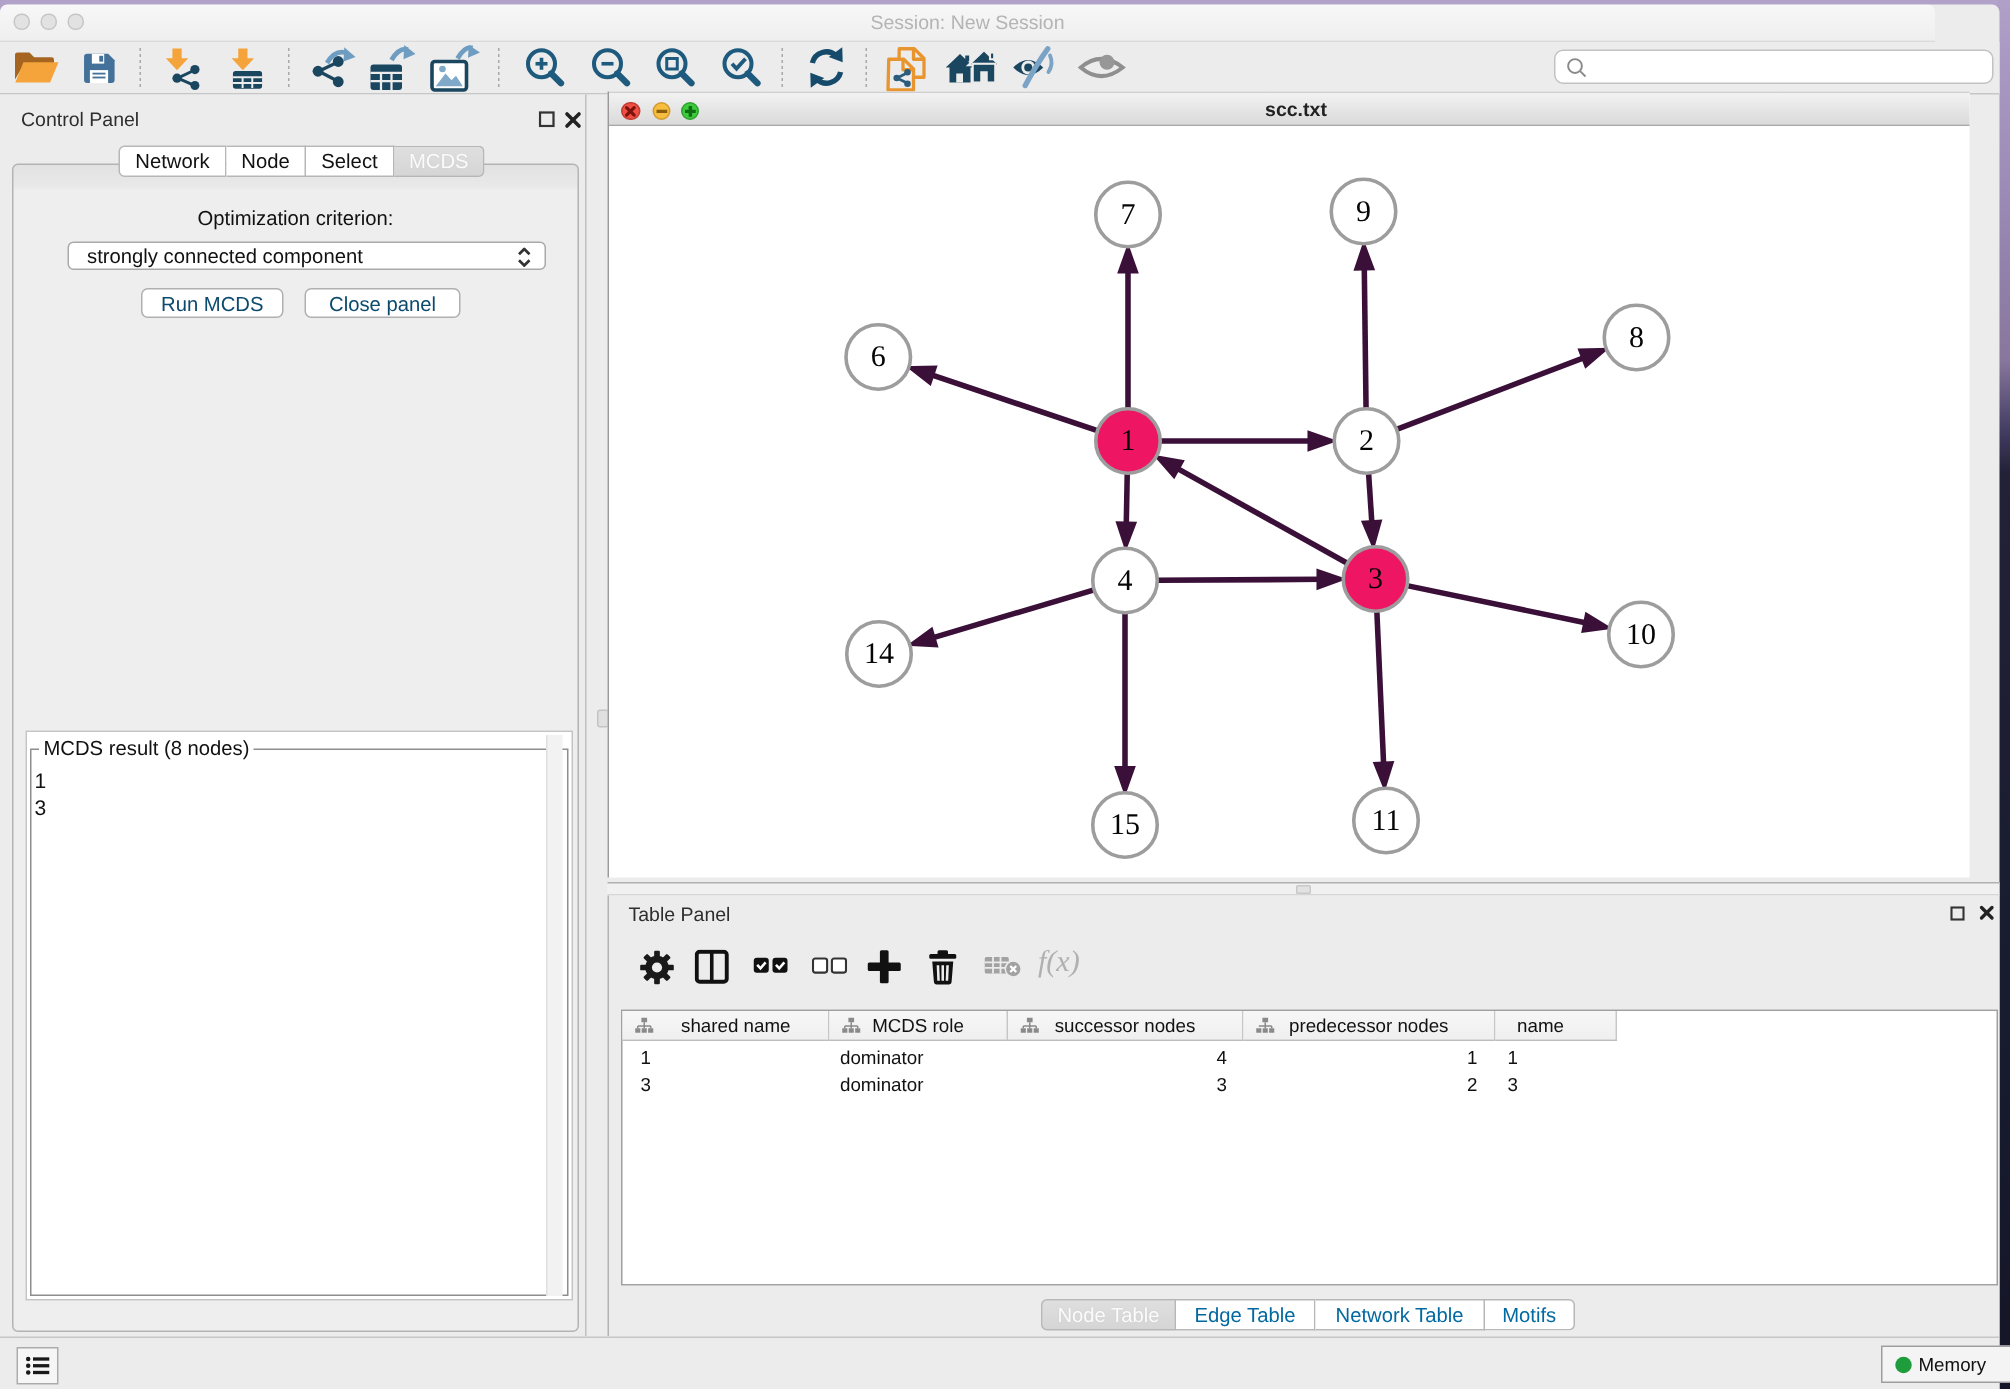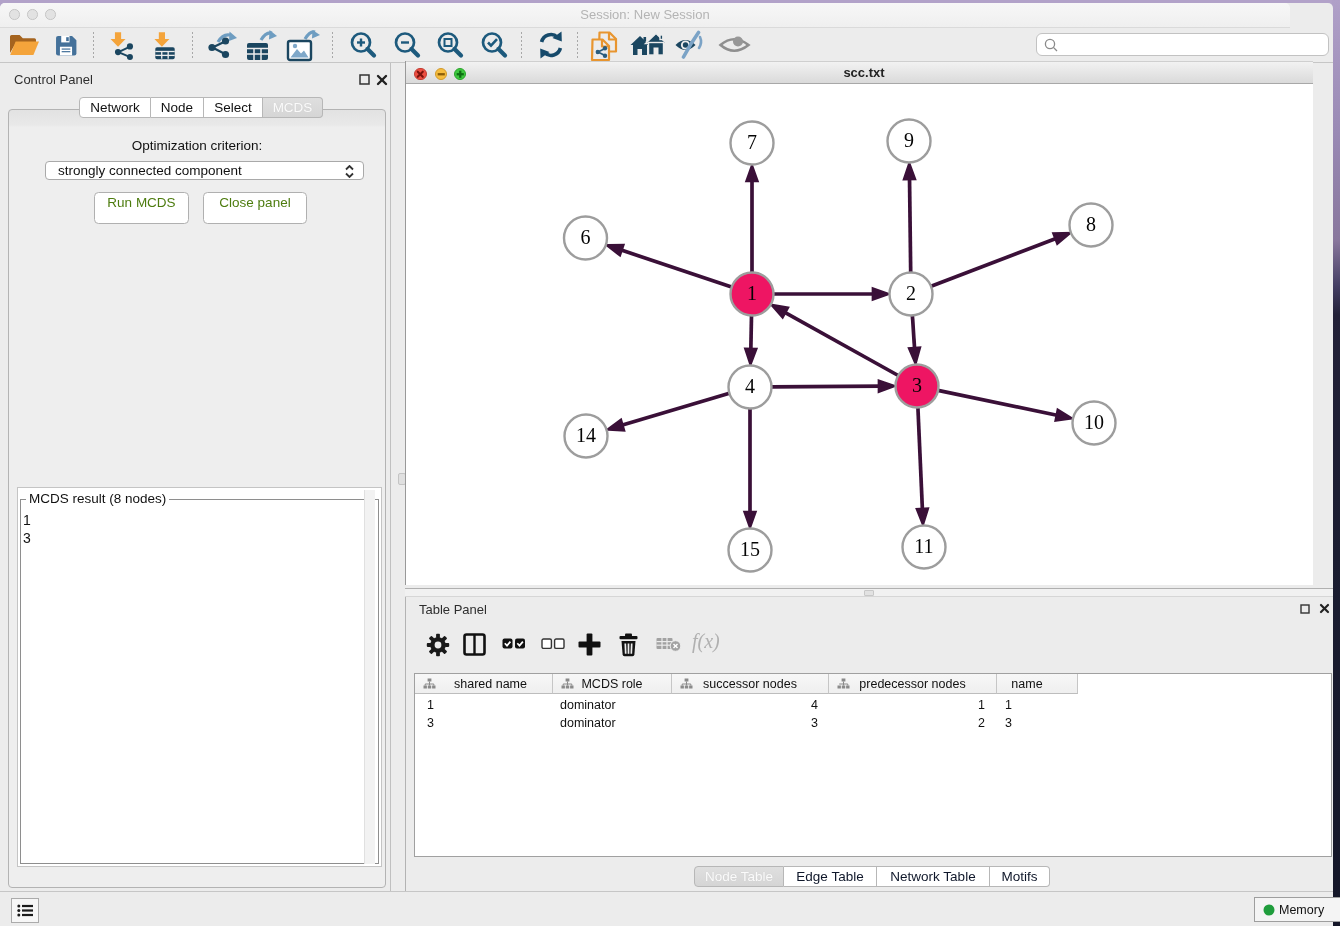--- a/index.html
+++ b/index.html
@@ -167,21 +167,21 @@
         </svg>
       </div>
 </div>
 <style>
 #cp{left:0;top:60px;width:391px;height:828px;background:#ececec;border-right:1px solid #c0c0c0}
 .hdrtxt{position:absolute;font-size:13px;color:#2e2e2e}
 .tab{position:absolute;z-index:5;top:34px;height:21px;background:#fff;border:1px solid #b7b7b7;border-left:none;font-size:13.5px;color:#111;text-align:center;line-height:20px}
 .tabsel{background:linear-gradient(#dedede,#d6d6d6);color:#fafafa;text-shadow:0 1px 1px #b5b5b5}
 #tabpanel{position:absolute;left:8px;top:46px;width:378px;height:779px;border:1px solid #b3b3b3;border-radius:4px;background:linear-gradient(#e2e2e2 0,#e9e9e9 15px,#eeeeee 17px,#eeeeee 100%)}
 #combo{position:absolute;left:36px;top:51px;width:319px;height:19px;background:#fff;border:1px solid #a9a9a9;border-radius:4px;font-size:13.5px;color:#111;line-height:17px;padding-left:12px}
-.btn{position:absolute;height:32px;background:#fff;border:1px solid #b0b0b0;border-radius:4.5px;font-size:13.5px;color:#4d7c0f;text-align:center;line-height:19px}
+.btn{position:absolute;height:20px;background:#fff;border:1px solid #b0b0b0;border-radius:4.5px;font-size:13.5px;color:#0c4a6e;text-align:center;line-height:19px}
 #resultwrap{position:absolute;left:8px;top:377px;width:365px;height:380px;background:#fff;border:1px solid #c4c4c4}
 #fieldset{position:absolute;left:2px;top:11px;right:2px;bottom:2px;border:1px solid #8e8e8e}
 #legend{position:absolute;left:5px;top:-9px;background:#fff;font-size:13.5px;color:#111;padding:0 3px}
 #cpscroll{position:absolute;right:6px;top:2px;width:11px;bottom:2px;background:#f2f2f2;border-left:1px solid #e0e0e0}
 </style>
 <div class="abs" id="cp">
  <div class="hdrtxt" style="left:14px;top:9px">Control Panel</div>
  <svg style="position:absolute;left:359px;top:11px" width="11" height="11" viewBox="0 0 11 11">
         <rect x="1" y="1" width="9" height="9" fill="none" stroke="#333" stroke-width="1.5"></rect>
       </svg>
@@ -223,21 +223,21 @@
 .lt{position:absolute;top:5.5px;width:12.5px;height:12.5px;border-radius:50%}
 #nettitle{width:100%;text-align:center;font-size:13px;font-weight:bold;color:#222;line-height:22px;padding-left:9px}
 #hsplit{left:405px;top:585px;width:928px;height:9px;background:#f1f1f1;border-top:1px solid #b0b0b0;border-bottom:1px solid #d6d6d6}
 #tp{left:405px;top:594px;width:928px;height:294px;background:#ececec;border-left:1px solid #b3b3b3}
 .bicon{position:absolute;top:36px}
 #ttable{position:absolute;left:8px;top:76px;width:918px;height:184px;background:#fff;border:1px solid #a0a0a0}
 .hc{position:absolute;top:0;height:20px;background:linear-gradient(#f7f7f7,#efefef);border-right:1px solid #c6c6c6;border-bottom:1px solid #bdbdbd;font-size:12.5px;color:#111}
 .hct{position:absolute;left:14px;right:0;top:0;text-align:center;line-height:20px}
 .hc0 .hct{left:0}
 .cell{position:absolute;font-size:12.5px;color:#111;line-height:18px}
-.btab{position:absolute;z-index:5;top:269px;height:21px;background:#fff;border:1px solid #b7b7b7;border-left:none;font-size:13.5px;color:#0f172a;text-align:center;line-height:20px}
+.btab{position:absolute;z-index:5;top:269px;height:21px;background:#fff;border:1px solid #b7b7b7;border-left:none;font-size:13.5px;color:#0369a1;text-align:center;line-height:20px}
 #sbar{left:0;top:888px;width:1333px;height:35px;background:#ececec;border-top:1px solid #c6c6c6}
 .tabsel{background:linear-gradient(#dfdfdf,#d5d5d5) !important;color:#fbfbfb !important;text-shadow:0 0 1px #c9c9c9}
 </style>
 <div class="abs" id="netwin">
  <div id="nettb">
   <div class="lt" style="left:8px;background:#ee4f42;border:1px solid #c33b32">
           <svg width="10.5" height="10.5" viewBox="0 0 10 10" style="position:absolute;left:0;top:0.5px">
             <g stroke="#7c120c" stroke-width="2" stroke-linecap="round">
               <line x1="2.6" y1="2.6" x2="7.4" y2="7.4"></line>
               <line x1="7.4" y1="2.6" x2="2.6" y2="7.4"></line>

